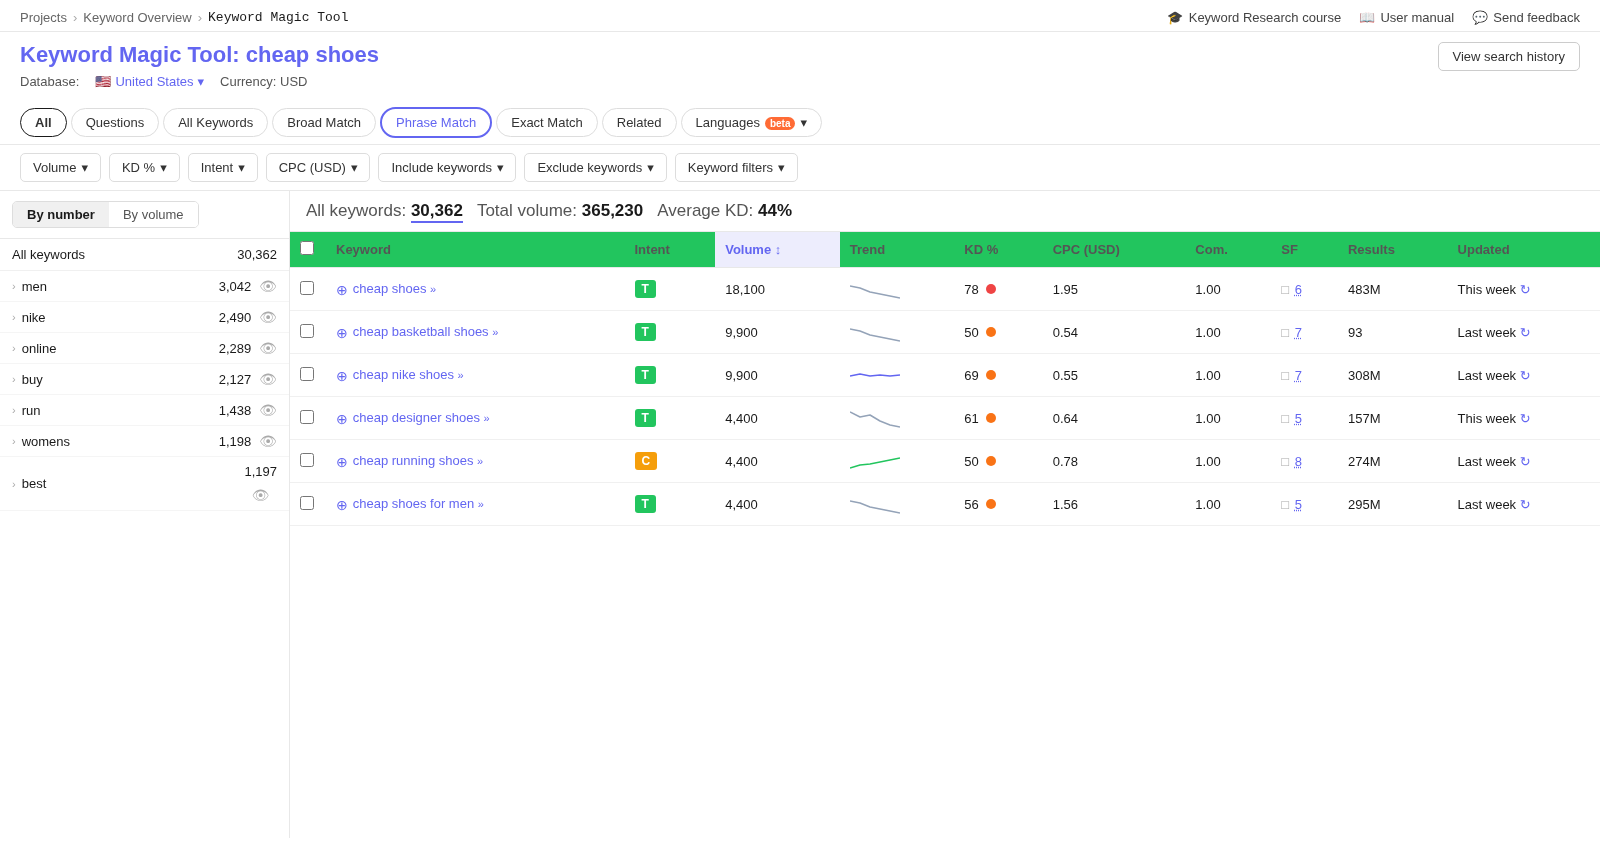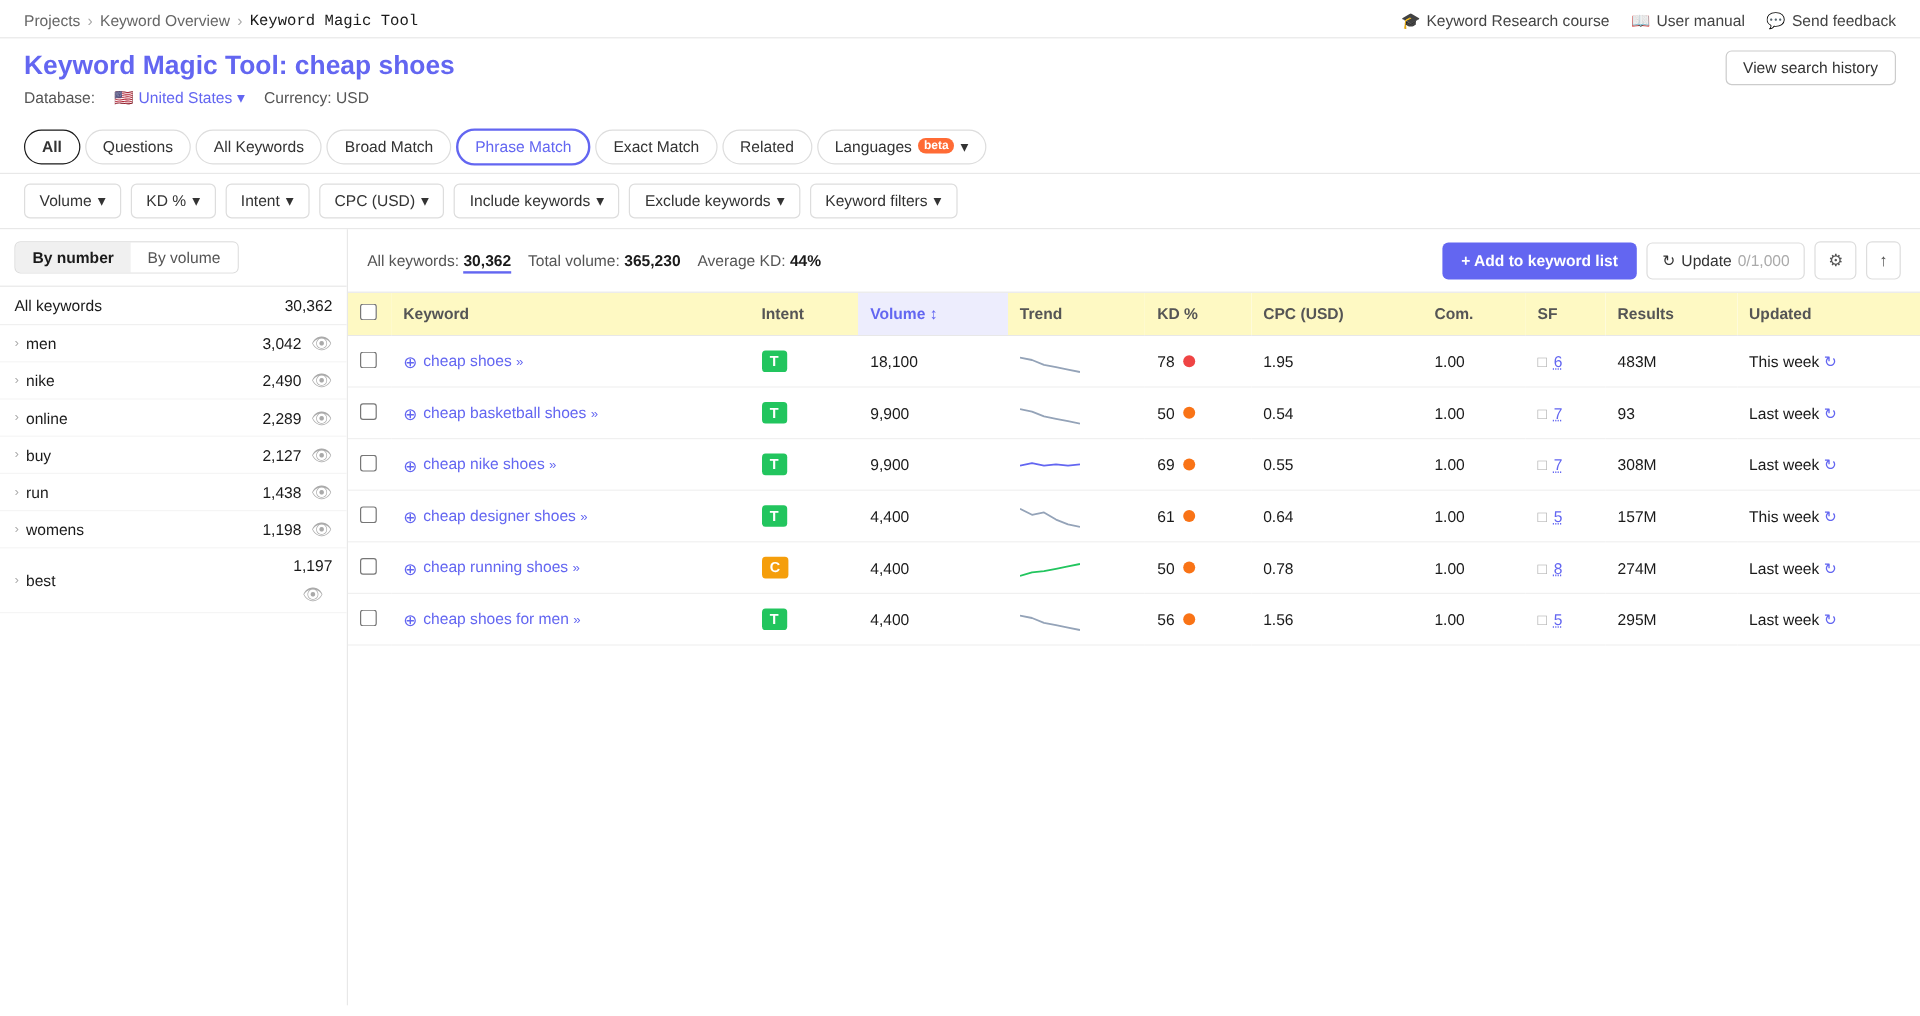--- a/index.html
+++ b/index.html
@@ -20,21 +20,21 @@
     .page-title span { color: #6366f1; }
     .db-info { display: flex; align-items: center; gap: 16px; font-size: 13px; color: #555; }
     .db-link { display: flex; align-items: center; gap: 4px; color: #6366f1; cursor: pointer; text-decoration: none; }
     .view-history-btn { border: 1px solid #ccc; background: #fff; padding: 6px 14px; border-radius: 5px; cursor: pointer; font-size: 13px; color: #333; }
 
     
     .filter-tabs { display: flex; align-items: center; gap: 4px; padding: 10px 20px 6px; border-bottom: 1px solid #e8e8e8; flex-wrap: wrap; }
     .tab-btn { border: 1px solid #ddd; background: #fff; padding: 6px 14px; border-radius: 20px; cursor: pointer; font-size: 13px; color: #333; white-space: nowrap; }
     .tab-btn.active { border-color: #6366f1; border-width: 2px; color: #6366f1; font-weight: 500; }
     .tab-btn.all-active { background: #fff; border: 1.5px solid #1a1a1a; font-weight: 600; }
-    .lang-btn { display: flex; align-items: flex-start; gap: 5px; border: 1px solid #ddd; background: #fff; padding: 6px 14px; border-radius: 20px; cursor: pointer; font-size: 13px; color: #333; }
+    .lang-btn { display: flex; align-items: flex-end; gap: 5px; border: 1px solid #ddd; background: #fff; padding: 6px 14px; border-radius: 20px; cursor: pointer; font-size: 13px; color: #333; }
     .beta-badge { background: #ff6b35; color: #fff; font-size: 10px; padding: 1px 5px; border-radius: 10px; font-weight: 600; }
 
     
     .filter-row { display: flex; align-items: center; gap: 8px; padding: 8px 20px; border-bottom: 1px solid #e8e8e8; flex-wrap: wrap; }
     .filter-drop { display: flex; align-items: center; gap: 5px; border: 1px solid #ddd; background: #fff; padding: 6px 12px; border-radius: 5px; cursor: pointer; font-size: 13px; color: #333; }
 
     
     .main { display: flex; height: calc(100vh - 200px); }
 
     
@@ -45,31 +45,31 @@
     .sort-btn.active { background: #f0f0f0; font-weight: 600; color: #1a1a1a; }
     .sidebar-all-row { display: flex; justify-content: space-between; align-items: center; padding: 8px 12px; font-size: 13px; border-bottom: 1px solid #f0f0f0; font-weight: 500; }
     .sidebar-item-row { display: flex; align-items: center; justify-content: space-between; padding: 7px 12px; font-size: 13px; border-bottom: 1px solid #f5f5f5; cursor: pointer; }
     .sidebar-item-left { display: flex; align-items: center; gap: 6px; }
     .chevron-icon { color: #aaa; font-size: 11px; }
     .eye-icon { color: #aaa; cursor: pointer; font-size: 14px; }
 
     
     .table-area { flex: 1; overflow-y: auto; overflow-x: hidden; }
     .table-header { display: flex; align-items: center; justify-content: space-between; padding: 10px 16px; border-bottom: 1px solid #e8e8e8; flex-wrap: wrap; gap: 8px; }
-    .table-stats { display: flex; align-items: center; gap: 14px; font-size: 13px; color: #555; }
+    .table-stats { display: flex; align-items: center; gap: 14px; font-size: 17px; color: #555; }
     .table-stats strong { color: #1a1a1a; }
     .table-stat-val { border-bottom: 2px solid #6366f1; padding-bottom: 1px; }
     .table-actions { display: flex; align-items: center; gap: 8px; }
     .add-btn { display: flex; align-items: center; gap: 5px; background: #6366f1; color: #fff; border: none; padding: 8px 16px; border-radius: 5px; cursor: pointer; font-size: 13px; font-weight: 600; }
     .update-btn { display: flex; align-items: center; gap: 5px; border: 1px solid #ddd; background: #fff; padding: 7px 12px; border-radius: 5px; cursor: pointer; font-size: 13px; color: #333; }
     .icon-btn { border: 1px solid #ddd; background: #fff; padding: 7px 10px; border-radius: 5px; cursor: pointer; font-size: 14px; color: #555; }
 
     
     table { width: 100%; border-collapse: collapse; font-size: 13px; }
-    thead th { background: #fef9c3; padding: 9px 10px; text-align: left; font-weight: 600; color: #555; border-bottom: 1px solid #e8e8e8; white-space: nowrap; position: sticky; top: 0; z-index: 1; }
+    thead th { background: #22c55e; padding: 9px 10px; text-align: left; font-weight: 600; color: #555; border-bottom: 1px solid #e8e8e8; white-space: nowrap; position: sticky; top: 0; z-index: 1; }
     thead th.sorted { background: #ededfd; color: #6366f1; }
     tbody tr { border-bottom: 1px solid #f0f0f0; }
     td { padding: 10px 10px; vertical-align: middle; }
     .kw-link { color: #6366f1; text-decoration: none; font-size: 13px; }
     .kw-cell { display: flex; align-items: flex-start; gap: 5px; }
     .plus-icon { color: #6366f1; font-size: 14px; flex-shrink: 0; margin-top: 1px; }
     .arrow-icon { color: #6366f1; font-size: 11px; }
     .intent-badge { display: inline-block; border-radius: 3px; padding: 2px 7px; font-size: 12px; font-weight: 700; color: #fff; }
     .intent-t { background: #22c55e; }
     .intent-c { background: #f59e0b; }
@@ -270,30 +270,20 @@
         </span>
         <span>
           <span>Total volume:</span>
           <strong><span>365,230</span></strong>
         </span>
         <span>
           <span>Average KD:</span>
           <strong><span>44%</span></strong>
         </span>
       </div>
-      <div class="table-actions">
-        <button class="add-btn">+ Add to keyword list</button>
-        <button class="update-btn">
-          <span>↻</span>
-          <span>Update</span>
-          <span style="color:#aaa;">0/1,000</span>
-        </button>
-        <button class="icon-btn">⚙</button>
-        <button class="icon-btn">↑</button>
-      </div>
     </div>
 
     <table>
       <thead>
         <tr>
           <th style="width:36px;"><input type="checkbox" style=""></th>
           <th>Keyword</th>
           <th>Intent</th>
           <th class="sorted">Volume ↕</th>
           <th>Trend</th>

